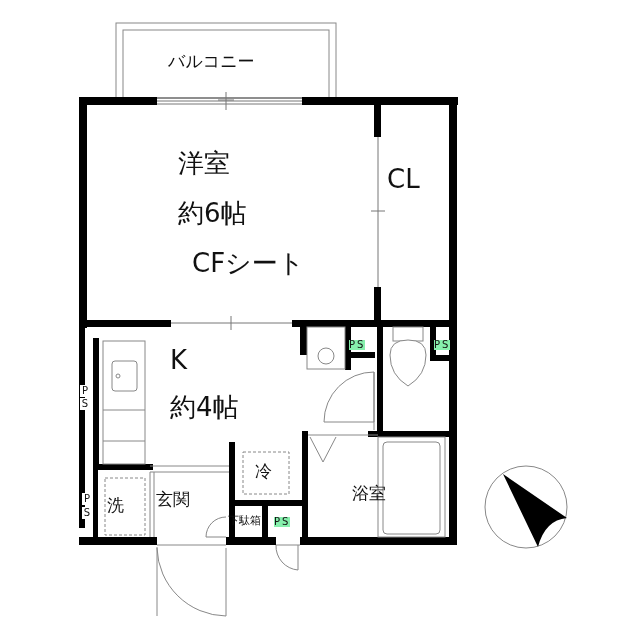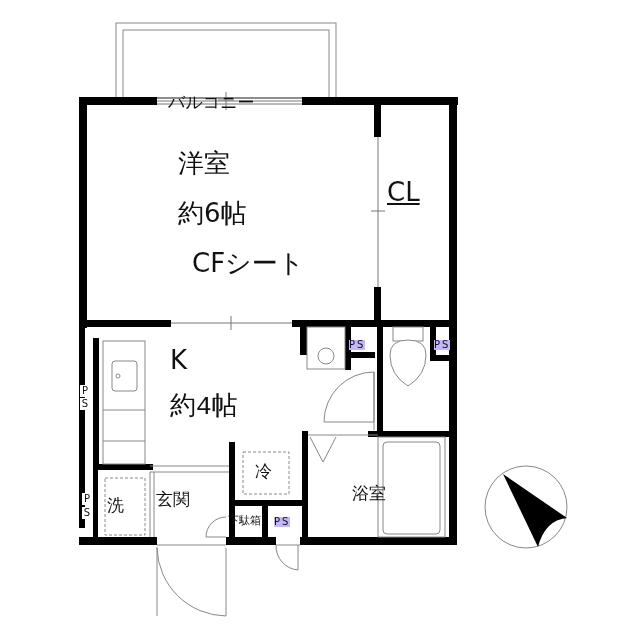--- a/index.html
+++ b/index.html
@@ -3,21 +3,21 @@
 <meta charset="utf-8">
 <style>
   html, body { margin: 0; padding: 0; background: #ffffff; }
   body { width: 619px; height: 640px; position: relative; overflow: hidden;
          font-family: "DejaVu Sans", "Liberation Sans", sans-serif; color: #111; }
   #plan { position: absolute; left: 0; top: 0; }
   .lbl { position: absolute; white-space: nowrap; line-height: 1; color: #111; }
   .room-big { font-size: 26px; }
   .room-med { font-size: 17px; }
   .room-sm { font-size: 13px; }
-  .ps { font-size: 10px; letter-spacing: 2px; background: #c4b5fd; }
+  .ps { font-size: 10px; letter-spacing: 2px; background: #86efac; }
   .ps-v { font-size: 10px; line-height: 12px; width: 10px; text-align: center; background: #fff; }
 </style>
 </head>
 <body>
 
 <svg id="plan" width="619" height="640" viewBox="0 0 619 640" xmlns="http://www.w3.org/2000/svg">
 
   <g fill="none" stroke="#888" stroke-width="1">
     <rect x="116" y="23" width="220" height="75"></rect>
     <rect x="123" y="30" width="206" height="68"></rect>
@@ -138,30 +138,30 @@
     <path d="M 276 545 A 24 24 0 0 0 298 570"></path>
     <line x1="298" y1="545" x2="298" y2="570"></line>
   </g>
 
   <g>
     <circle cx="526" cy="507" r="41" fill="none" stroke="#888" stroke-width="1"></circle>
     <path d="M 503 474 L 567 518 Q 545 520 538 547 Z" fill="#000"></path>
   </g>
 </svg>
 
-<div class="lbl room-med" style="left:168px; top:53px;margin-top:41px;">バルコニー</div>
+<div class="lbl room-med" style="left:168px; top:53px;">バルコニー</div>
 
 <div class="lbl room-big" style="left:178px; top:150px;">洋室</div>
 <div class="lbl room-big" style="left:178px; top:200px;text-align:right;">約6帖</div>
 <div class="lbl room-big" style="left:178px; top:250px;margin-left:14px;">CFシート</div>
 
-<div class="lbl room-big" style="left:387px; top:179px;text-decoration:underline;">CL</div>
+<div class="lbl room-big" style="left:387px; top:166px;">CL</div>
 
 <div class="lbl room-big" style="left:170px; top:347px;">K</div>
-<div class="lbl room-big" style="left:170px; top:394px;font-family:Liberation Mono, monospace;">約4帖</div>
+<div class="lbl room-big" style="left:170px; top:394px;">約4帖</div>
 
 <div class="lbl room-med" style="left:255px; top:463px;">冷</div>
 <div class="lbl room-med" style="left:107px; top:497px;">洗</div>
 <div class="lbl room-med" style="left:156px; top:491px;">玄関</div>
 <div class="lbl room-sm" style="left:228px; top:515px; font-size:11px;">下駄箱</div>
 <div class="lbl room-med" style="left:352px; top:485px;">浴室</div>
 
 <div class="lbl ps" style="left:349px; top:340px;">PS</div>
 <div class="lbl ps" style="left:434px; top:340px;">PS</div>
 <div class="lbl ps-v" style="left:80px; top:385px;">P</div>

